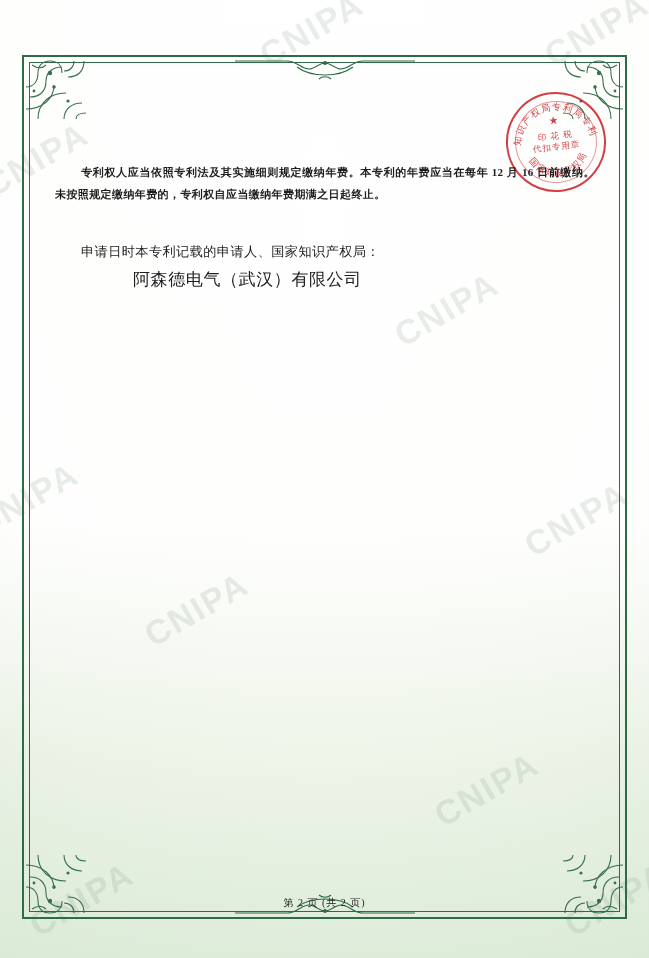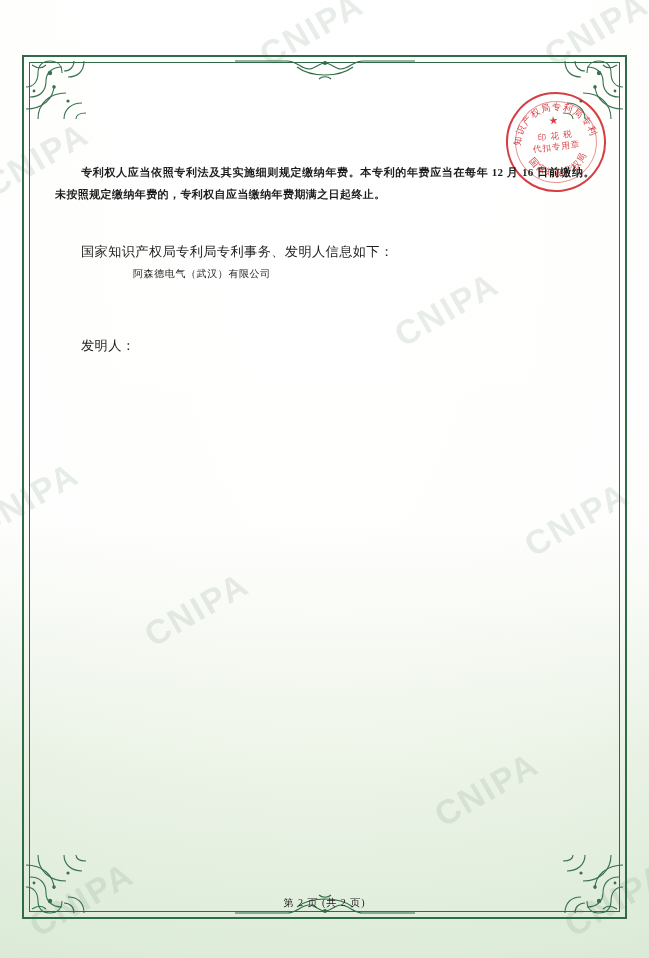--- a/index.html
+++ b/index.html
@@ -116,21 +116,21 @@
   .block-gap-1 { height: 56px; }
   .block-gap-2 { height: 34px; }
   .label-line {
     font-size: 13.2px;
     color: #1d1d1d;
     letter-spacing: 0.4px;
     line-height: 1.9;
   }
   .label-line .indent { display: inline-block; width: 26px; }
   .value-line {
-    font-size: 10px;
+    font-size: 17px;
     color: #1d1d1d;
     letter-spacing: 0.6px;
     padding-left: 78px;
     line-height: 1.9;
   }
   .spacer-applicant { height: 50px; }
 
   
   .seal {
     position: absolute;
@@ -332,27 +332,26 @@
 
   <div class="content">
 
 
     <div class="block-gap-1"></div>
 
     <div class="para"><span class="indent"></span><span>专利权人应当依照专利法及其实施细则规定缴纳年费。本专利的年费应当在每年 12 月 16 日前缴纳。未按照规定缴纳年费的，专利权自应当缴纳年费期满之日起终止。</span></div>
 
     <div class="block-gap-2"></div>
 
-    <div class="label-line"><span class="indent"></span><span>国家知识产权局专利局专利事务、发明人信息如下：</span></div>
+    <div class="label-line"><span class="indent"></span><span>申请日时本专利记载的申请人、国家知识产权局：</span></div>
 
 
     <div class="value-line">阿森德电气（武汉）有限公司</div>
 
     <div class="spacer-applicant"></div>
 
-    <div class="label-line"><span class="indent"></span><span>发明人：</span></div>
 
 
   </div>
 
   <div class="footer">第 2 页 (共 2 页)</div>
 
 </div>
 
 </body></html>

